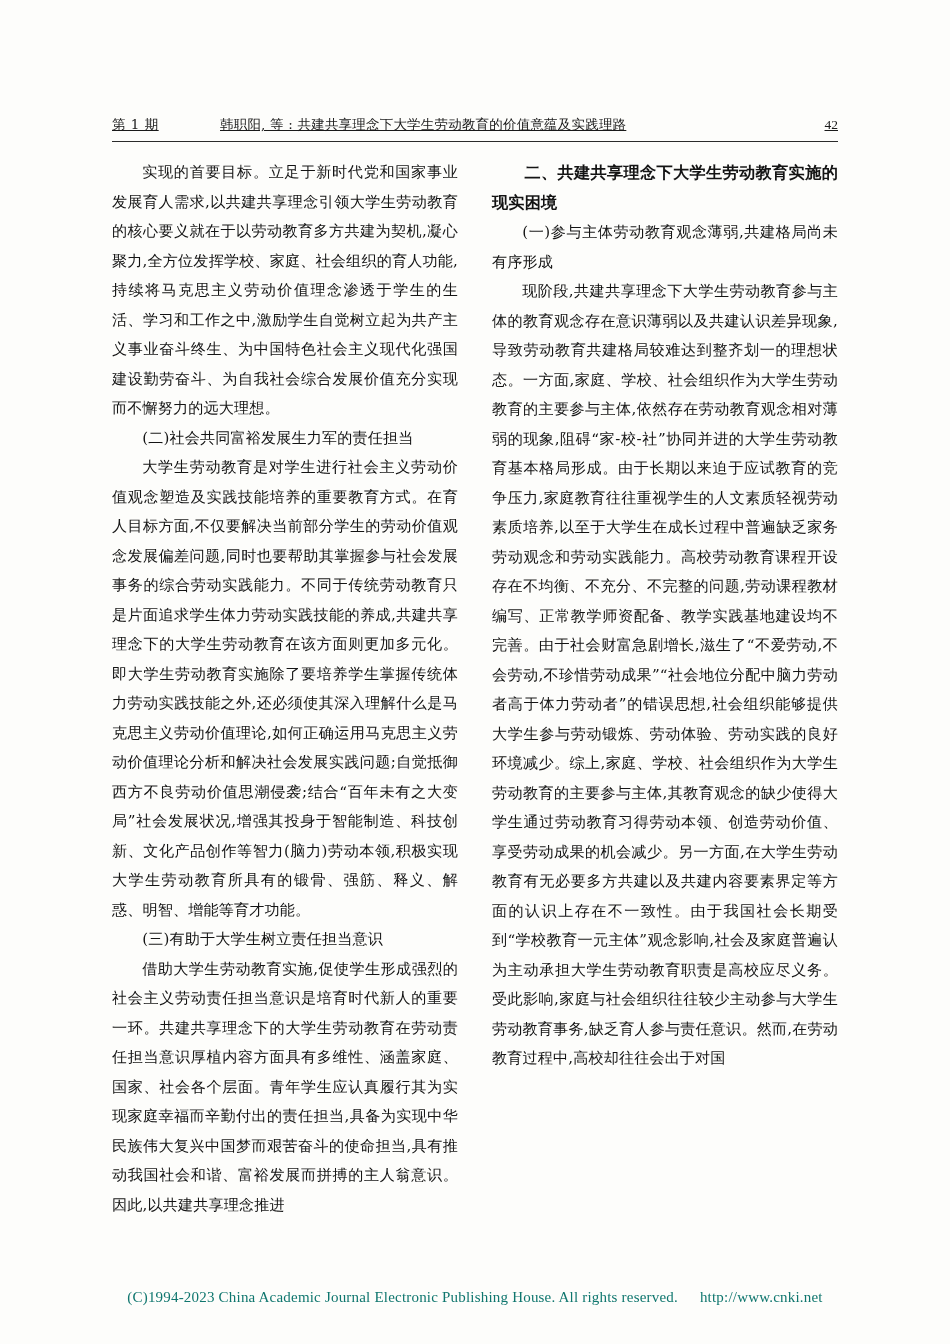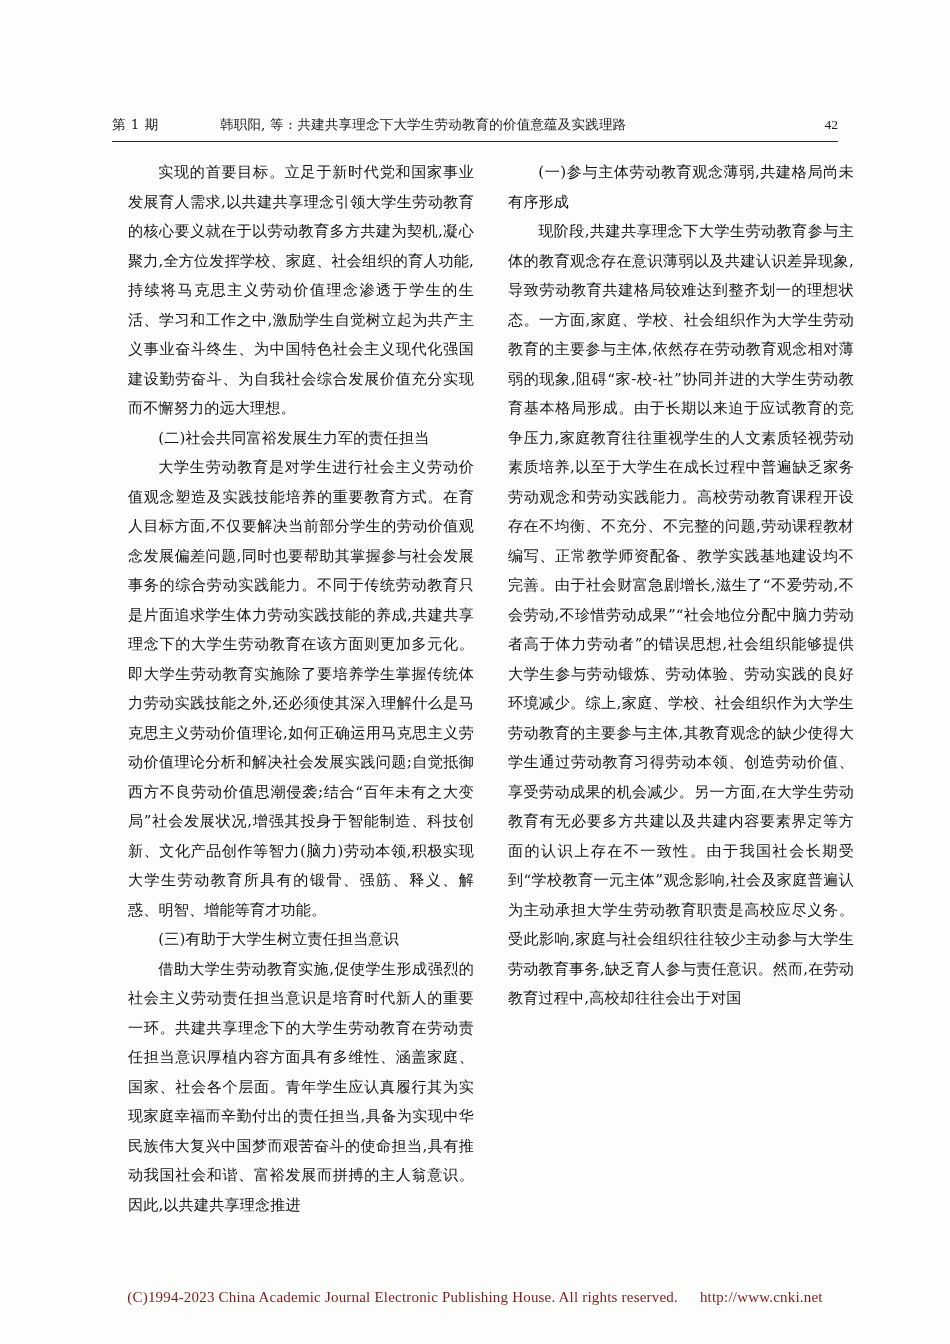--- a/index.html
+++ b/index.html
@@ -19,20 +19,21 @@
     position: absolute;
     left: 112px;
     top: 116px;
     width: 726px;
     display: flex;
     align-items: baseline;
     font-size: 13.5px;
     color: #1a1a1a;
     padding-bottom: 7px;
     border-bottom: 1px solid #2b2b2b;
+    text-decoration: underline;
   }
   .header .issue {
     width: 108px;
     flex: 0 0 auto;
     letter-spacing: 0.5px;
   }
   .header .running-title {
     flex: 1 1 auto;
     text-align: left;
     letter-spacing: 0.2px;
@@ -44,21 +45,20 @@
     font-family: "Liberation Serif", serif;
   }
   .columns {
     position: absolute;
     left: 112px;
     top: 158px;
     width: 726px;
     height: 1080px;
     display: flex;
     gap: 34px;
-    margin-left: 16px;
   }
   .col {
     width: 346px;
     font-size: 15.1px;
     line-height: 29.5px;
     color: #141414;
     text-align: justify;
     text-justify: inter-ideograph;
   }
   .col p {
@@ -83,21 +83,21 @@
     line-height: 29.5px;
   }
   .footer {
     position: absolute;
     left: 0;
     right: 0;
     bottom: 38px;
     text-align: center;
     font-family: "Liberation Serif", serif;
     font-size: 15px;
-    color: #7f1d1d;
+    color: #0f766e;
     letter-spacing: 0.2px;
   }
   .footer .url {
     margin-left: 18px;
   }
 </style>
 </head>
 <body>
 
 <div class="page">
@@ -112,20 +112,21 @@
 
     <div class="col">
       <p>实现的首要目标。立足于新时代党和国家事业发展育人需求,以共建共享理念引领大学生劳动教育的核心要义就在于以劳动教育多方共建为契机,凝心聚力,全方位发挥学校、家庭、社会组织的育人功能,持续将马克思主义劳动价值理念渗透于学生的生活、学习和工作之中,激励学生自觉树立起为共产主义事业奋斗终生、为中国特色社会主义现代化强国建设勤劳奋斗、为自我社会综合发展价值充分实现而不懈努力的远大理想。</p>
       <p class="subhead">(二)社会共同富裕发展生力军的责任担当</p>
       <p>大学生劳动教育是对学生进行社会主义劳动价值观念塑造及实践技能培养的重要教育方式。在育人目标方面,不仅要解决当前部分学生的劳动价值观念发展偏差问题,同时也要帮助其掌握参与社会发展事务的综合劳动实践能力。不同于传统劳动教育只是片面追求学生体力劳动实践技能的养成,共建共享理念下的大学生劳动教育在该方面则更加多元化。即大学生劳动教育实施除了要培养学生掌握传统体力劳动实践技能之外,还必须使其深入理解什么是马克思主义劳动价值理论,如何正确运用马克思主义劳动价值理论分析和解决社会发展实践问题;自觉抵御西方不良劳动价值思潮侵袭;结合“百年未有之大变局”社会发展状况,增强其投身于智能制造、科技创新、文化产品创作等智力(脑力)劳动本领,积极实现大学生劳动教育所具有的锻骨、强筋、释义、解惑、明智、增能等育才功能。</p>
       <p class="subhead">(三)有助于大学生树立责任担当意识</p>
       <p>借助大学生劳动教育实施,促使学生形成强烈的社会主义劳动责任担当意识是培育时代新人的重要一环。共建共享理念下的大学生劳动教育在劳动责任担当意识厚植内容方面具有多维性、涵盖家庭、国家、社会各个层面。青年学生应认真履行其为实现家庭幸福而辛勤付出的责任担当,具备为实现中华民族伟大复兴中国梦而艰苦奋斗的使命担当,具有推动我国社会和谐、富裕发展而拼搏的主人翁意识。因此,以共建共享理念推进</p>
     </div>
 
     <div class="col">
+      <p class="section-head">二、共建共享理念下大学生劳动教育实施的现实困境</p>
       <p class="subhead">(一)参与主体劳动教育观念薄弱,共建格局尚未有序形成</p>
       <p>现阶段,共建共享理念下大学生劳动教育参与主体的教育观念存在意识薄弱以及共建认识差异现象,导致劳动教育共建格局较难达到整齐划一的理想状态。一方面,家庭、学校、社会组织作为大学生劳动教育的主要参与主体,依然存在劳动教育观念相对薄弱的现象,阻碍“家-校-社”协同并进的大学生劳动教育基本格局形成。由于长期以来迫于应试教育的竞争压力,家庭教育往往重视学生的人文素质轻视劳动素质培养,以至于大学生在成长过程中普遍缺乏家务劳动观念和劳动实践能力。高校劳动教育课程开设存在不均衡、不充分、不完整的问题,劳动课程教材编写、正常教学师资配备、教学实践基地建设均不完善。由于社会财富急剧增长,滋生了“不爱劳动,不会劳动,不珍惜劳动成果”“社会地位分配中脑力劳动者高于体力劳动者”的错误思想,社会组织能够提供大学生参与劳动锻炼、劳动体验、劳动实践的良好环境减少。综上,家庭、学校、社会组织作为大学生劳动教育的主要参与主体,其教育观念的缺少使得大学生通过劳动教育习得劳动本领、创造劳动价值、享受劳动成果的机会减少。另一方面,在大学生劳动教育有无必要多方共建以及共建内容要素界定等方面的认识上存在不一致性。由于我国社会长期受到“学校教育一元主体”观念影响,社会及家庭普遍认为主动承担大学生劳动教育职责是高校应尽义务。受此影响,家庭与社会组织往往较少主动参与大学生劳动教育事务,缺乏育人参与责任意识。然而,在劳动教育过程中,高校却往往会出于对国</p>
     </div>
 
   </div>
 
   <div class="footer">
     <span>(C)1994-2023 China Academic Journal Electronic Publishing House. All rights reserved.</span>
     <span class="url">http://www.cnki.net</span>
   </div>

